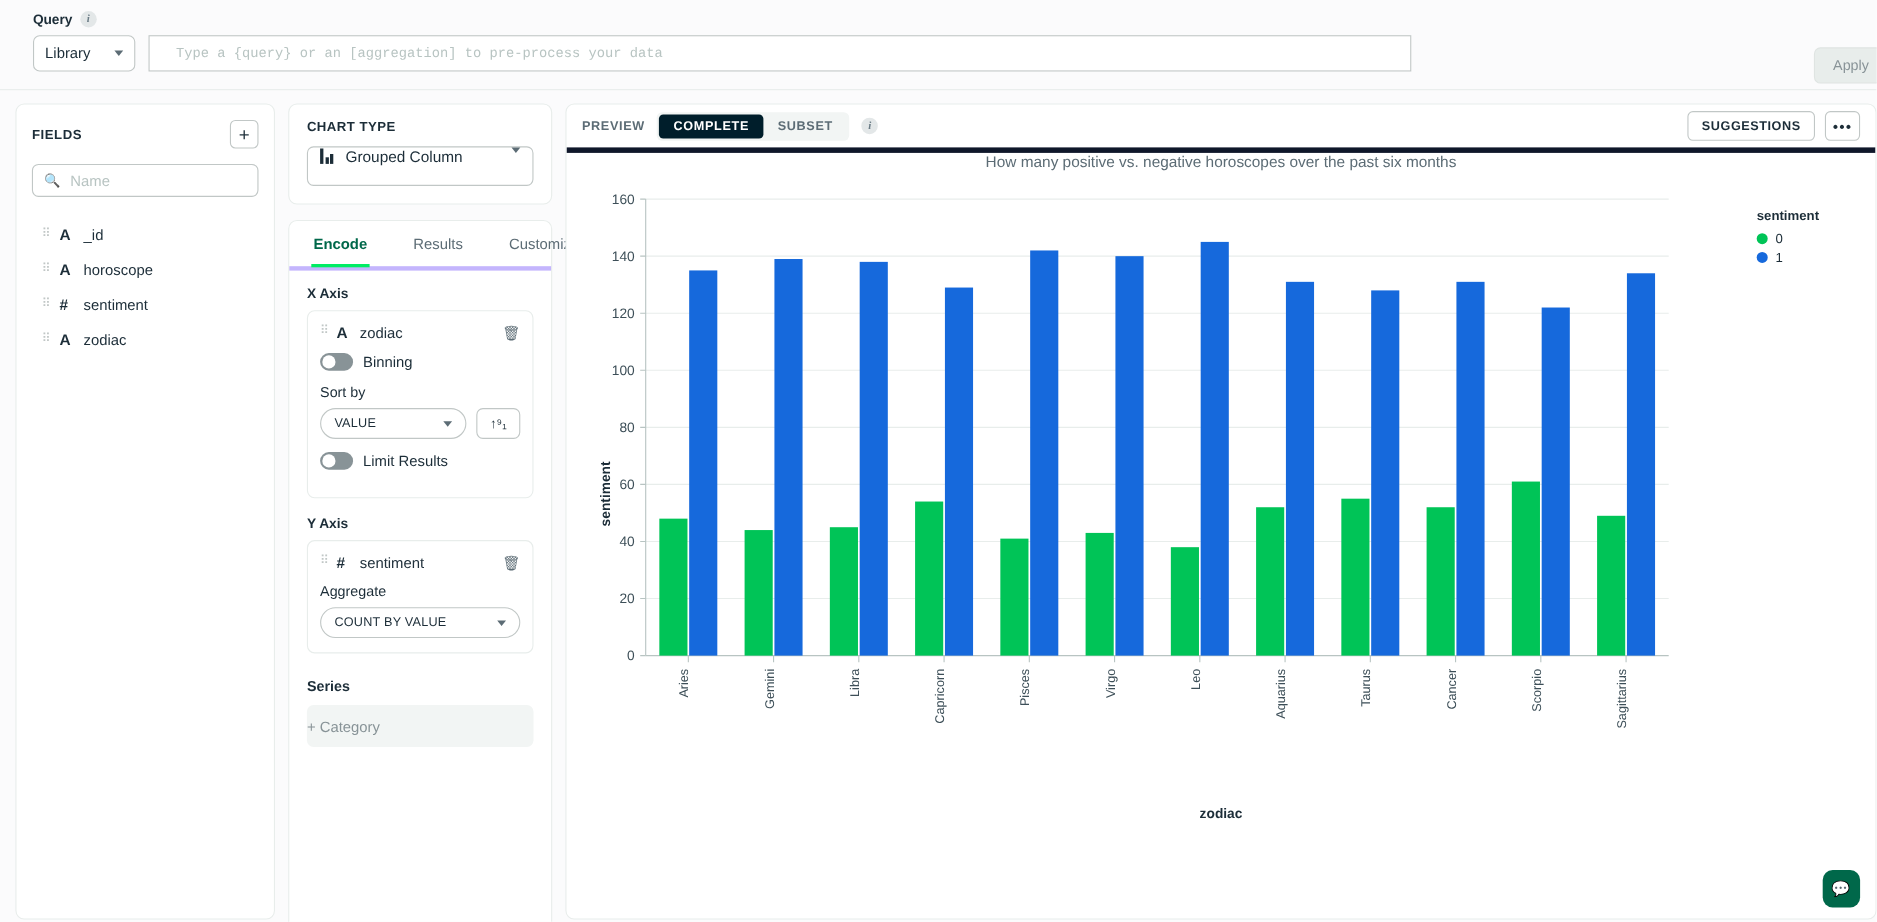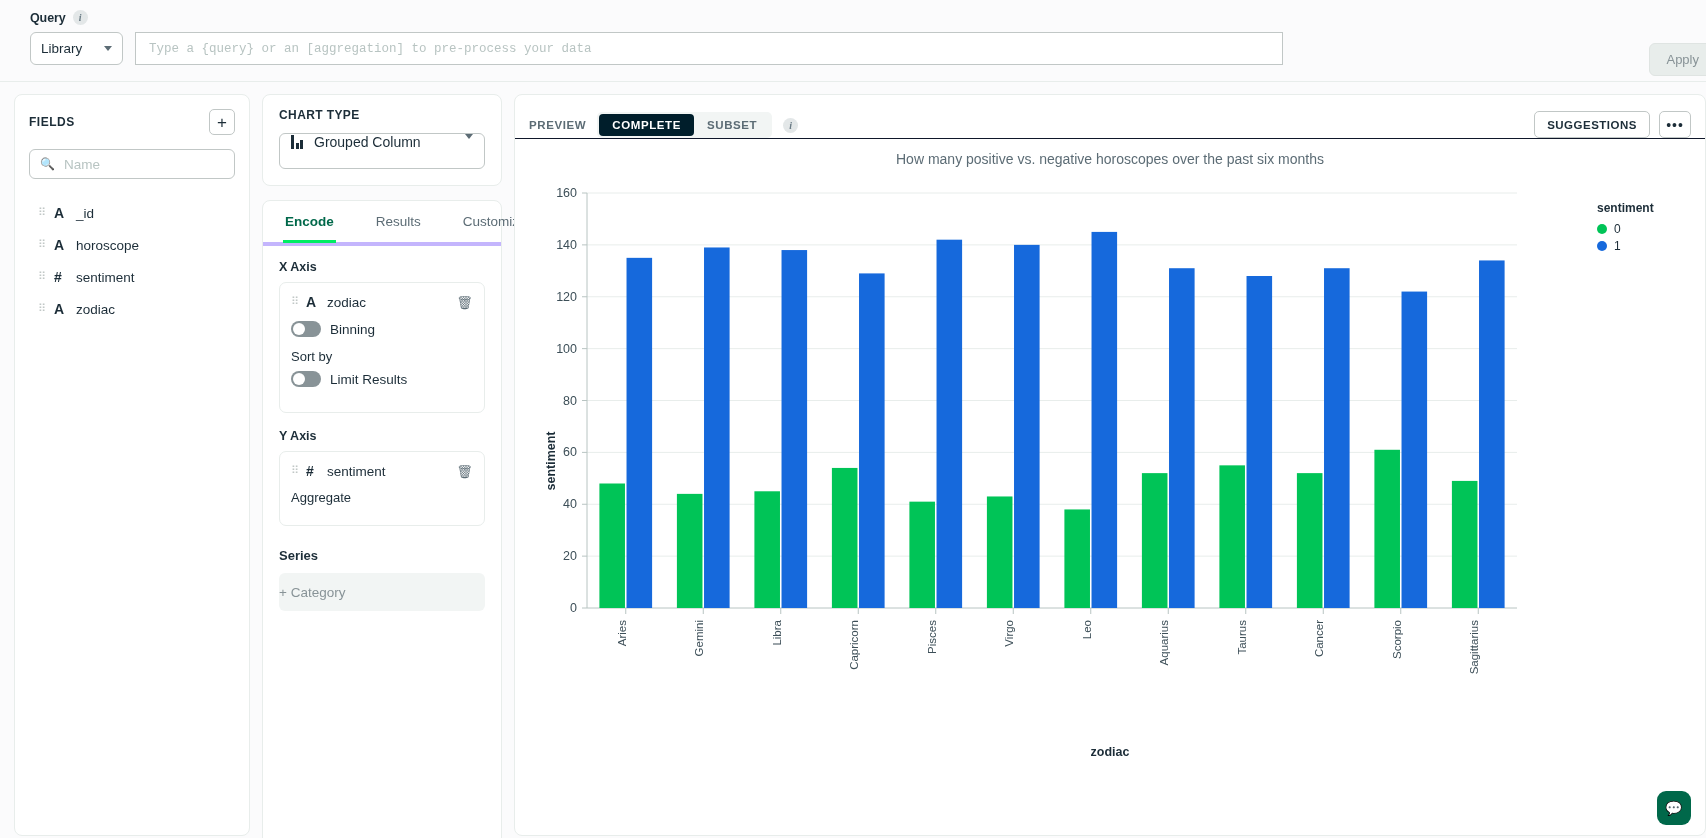--- a/index.html
+++ b/index.html
@@ -58,21 +58,21 @@
   .caret {
     width: 0; height: 0;
     border-left: 4px solid transparent;
     border-right: 4px solid transparent;
     border-top: 5px solid #5c6c75;
   }
   .q-input {
     height: 33px; width: 1148px;
     border: 1px solid #c1c7c6; border-radius: 0;
     background: #fff; display: flex; align-items: center;
-    padding: 0 13px;
+    padding: 0 24px;
     font-family: "Liberation Mono", monospace;
     font-size: 12.5px; color: #b8c4c2;
   }
   .apply-btn {
     position: absolute; right: -10px; top: 43px;
     height: 33px; padding: 0 16px;
     background: #e8edeb; border: 1px solid #dfe4e2; border-radius: 6px;
     color: #889397; font-size: 13px; font-weight: 500;
     display: flex; align-items: center;
   }
@@ -198,22 +198,22 @@
     font-size: 13.5px; color: #889397;
   }
 
   
   .chart-panel {
     flex: 1; margin: 12px 0 0 12px; background: #fff;
     border: 1px solid #e8edeb; border-radius: 8px;
     height: 742px; position: relative; overflow: hidden;
   }
   .chart-head {
-    height: 44px; border-bottom: 1px solid #0f172a;
-    display: flex; align-items: flex-end; padding: 0 14px;
+    height: 44px; border-bottom: 5px solid #0f172a;
+    display: flex; align-items: center; padding: 0 14px;
     justify-content: space-between;
   }
   .preview-grp { display: flex; align-items: center; gap: 11px; }
   .preview-lbl {
     font-size: 11.5px; font-weight: bold; letter-spacing: 0.6px; color: #5c6c75;
   }
   .seg {
     display: flex; background: #f2f5f4; border-radius: 5px; padding: 2px;
   }
   .seg div {
@@ -230,21 +230,21 @@
   .dots-btn {
     width: 32px; height: 27px; border: 1px solid #c1c7c6; border-radius: 5px;
     display: flex; align-items: center; justify-content: center;
     font-size: 14px; color: #1c2d38; letter-spacing: 1px; line-height: 0;
   }
   .chart-title {
     text-align: center; font-size: 15px; font-weight: bold;
     color: #1c2d38; margin-top: 22px;
   }
   .chart-sub {
-    text-align: center; font-size: 14px; color: #5c6c75; margin-top: 12px;
+    text-align: center; font-size: 14px; color: #5c6c75; 
   }
   .plot-wrap { position: relative; margin-top: 14px; height: 560px; }
   .legend {
     position: absolute; right: 16px; top: 20px; width: 92px;
   }
   .legend-title { font-size: 12px; font-weight: bold; color: #1c2d38; margin-bottom: 7px; }
   .legend-item { display: flex; align-items: center; gap: 7px; margin-bottom: 3px; }
   .legend-dot { width: 10px; height: 10px; border-radius: 50%; }
   .legend-item span { font-size: 12px; color: #1c2d38; }
   .ylabel {
@@ -358,35 +358,48 @@
             <span class="grip">⠿</span>
             <span class="ftype">A</span>
             <span class="fname">zodiac</span>
             <span class="trash">🗑</span>
           </div>
           <div class="toggle-row">
             <span class="switch"></span>
             <span>Binning</span>
           </div>
           <div class="sub-label">Sort by</div>
+          <div class="sortby-row">
+            <div class="sel-sm">
+              <span>VALUE</span>
+              <span class="caret"></span>
+            </div>
+            <div class="sort-btn">
+              <span>↑⁹₁</span>
+            </div>
+          </div>
           <div class="toggle-row" style="margin-bottom:12px">
             <span class="switch"></span>
             <span>Limit Results</span>
           </div>
         </div>
 
         <div class="axis-label">Y Axis</div>
         <div class="axis-box">
           <div class="axis-field">
             <span class="grip">⠿</span>
             <span class="ftype">#</span>
             <span class="fname">sentiment</span>
             <span class="trash">🗑</span>
           </div>
           <div class="sub-label">Aggregate</div>
+          <div class="agg-select">
+            <span>COUNT BY VALUE</span>
+            <span class="caret"></span>
+          </div>
         </div>
 
         <div class="series-cap">Series</div>
         <div class="add-cat">
           <span>+ Category</span>
         </div>
       </div>
     </div>
   </div>
 

